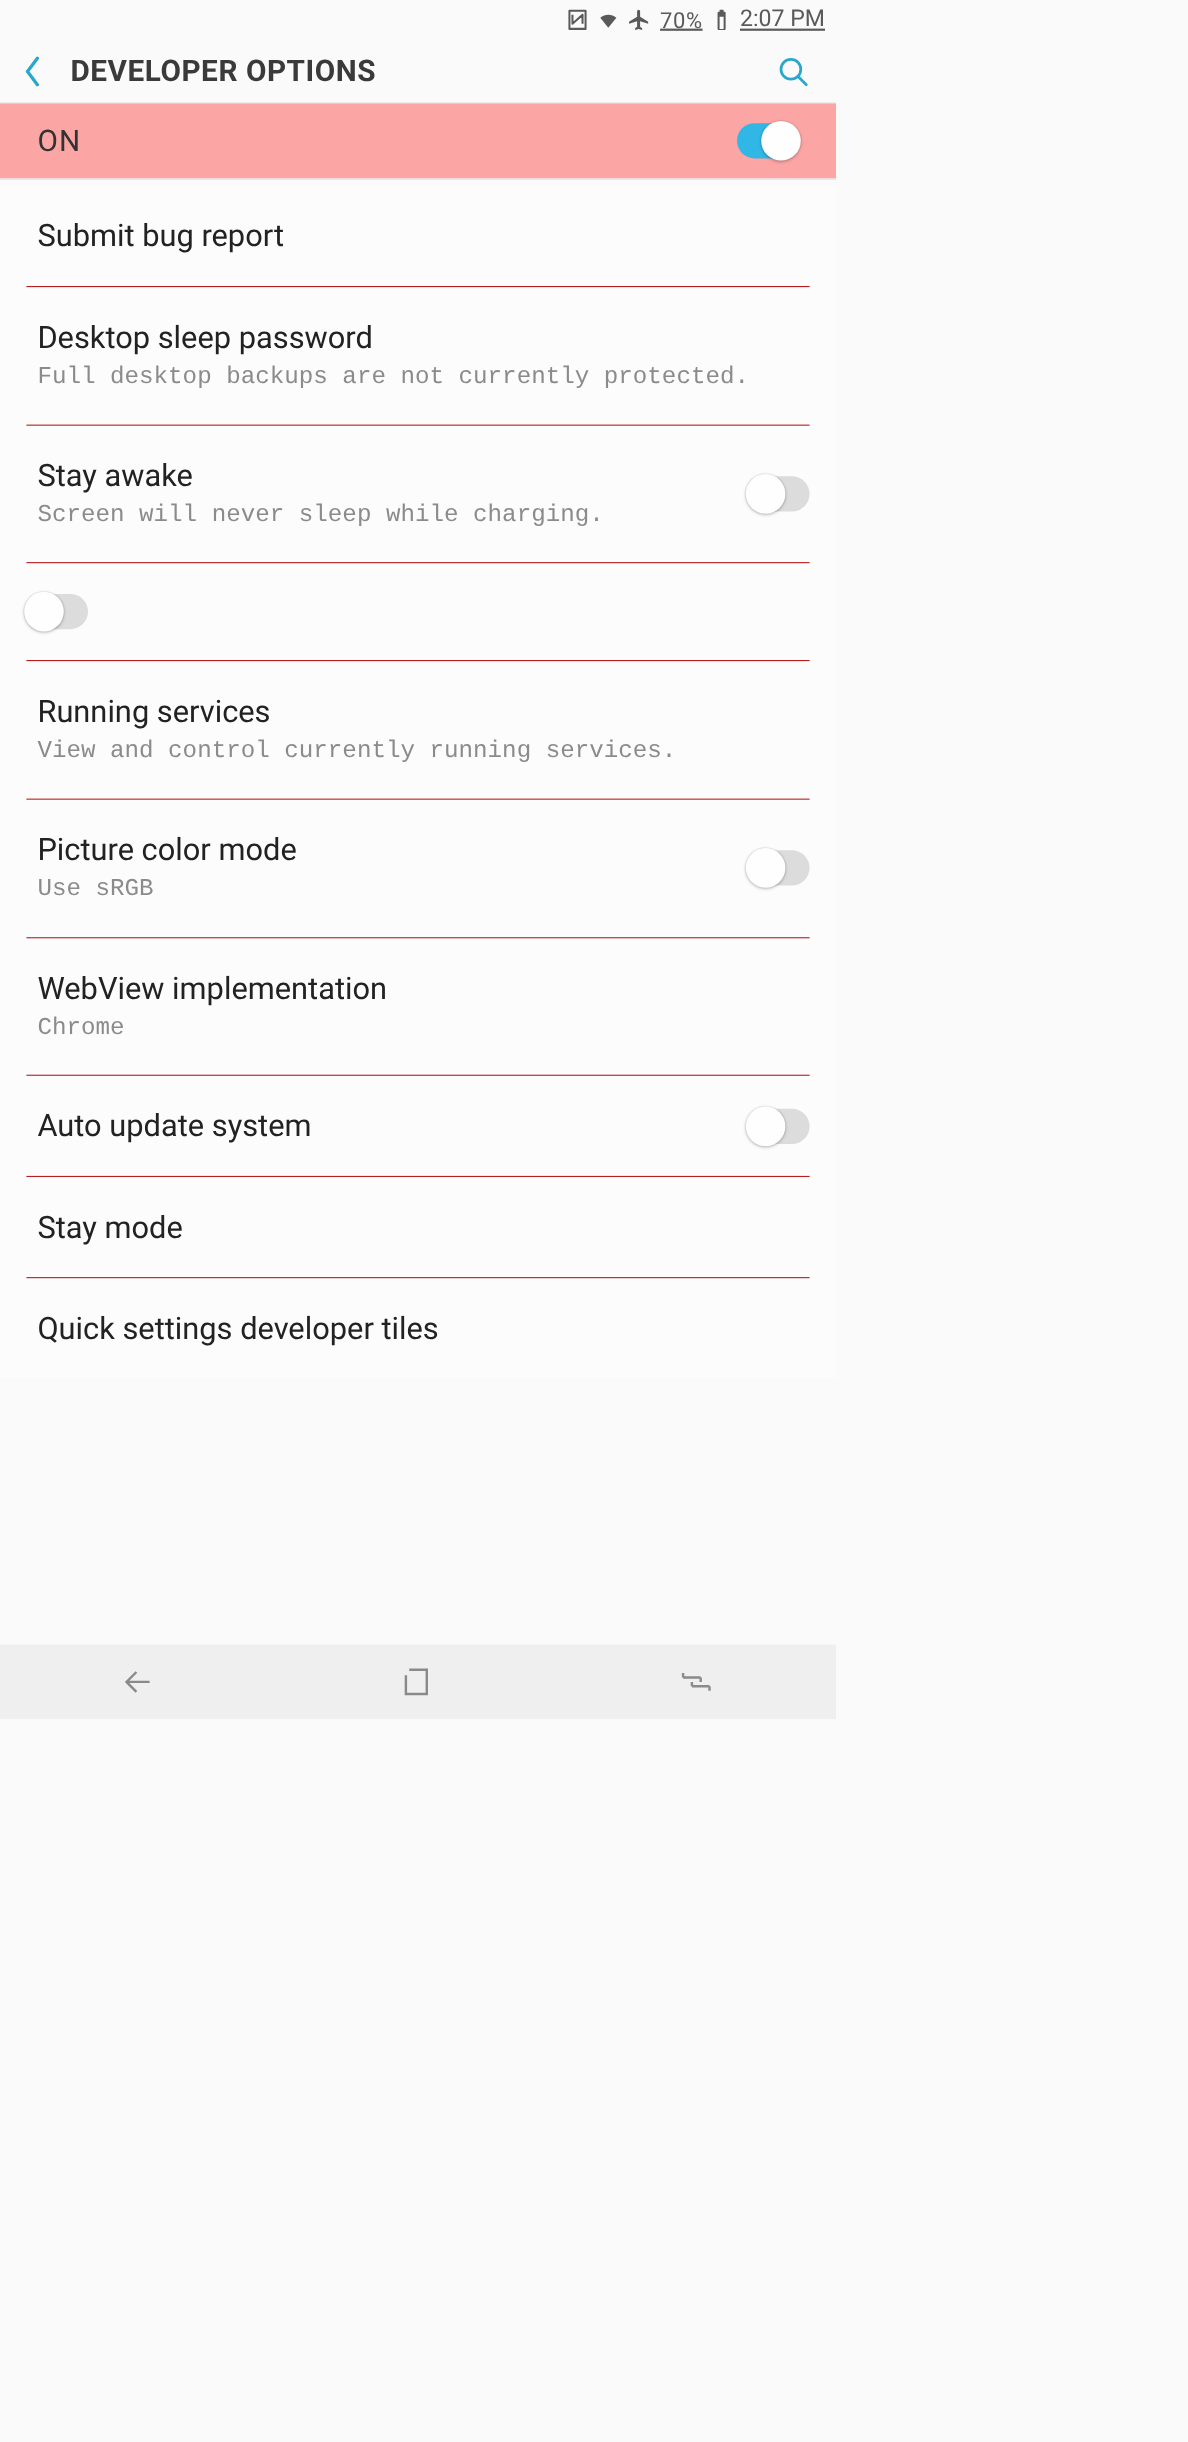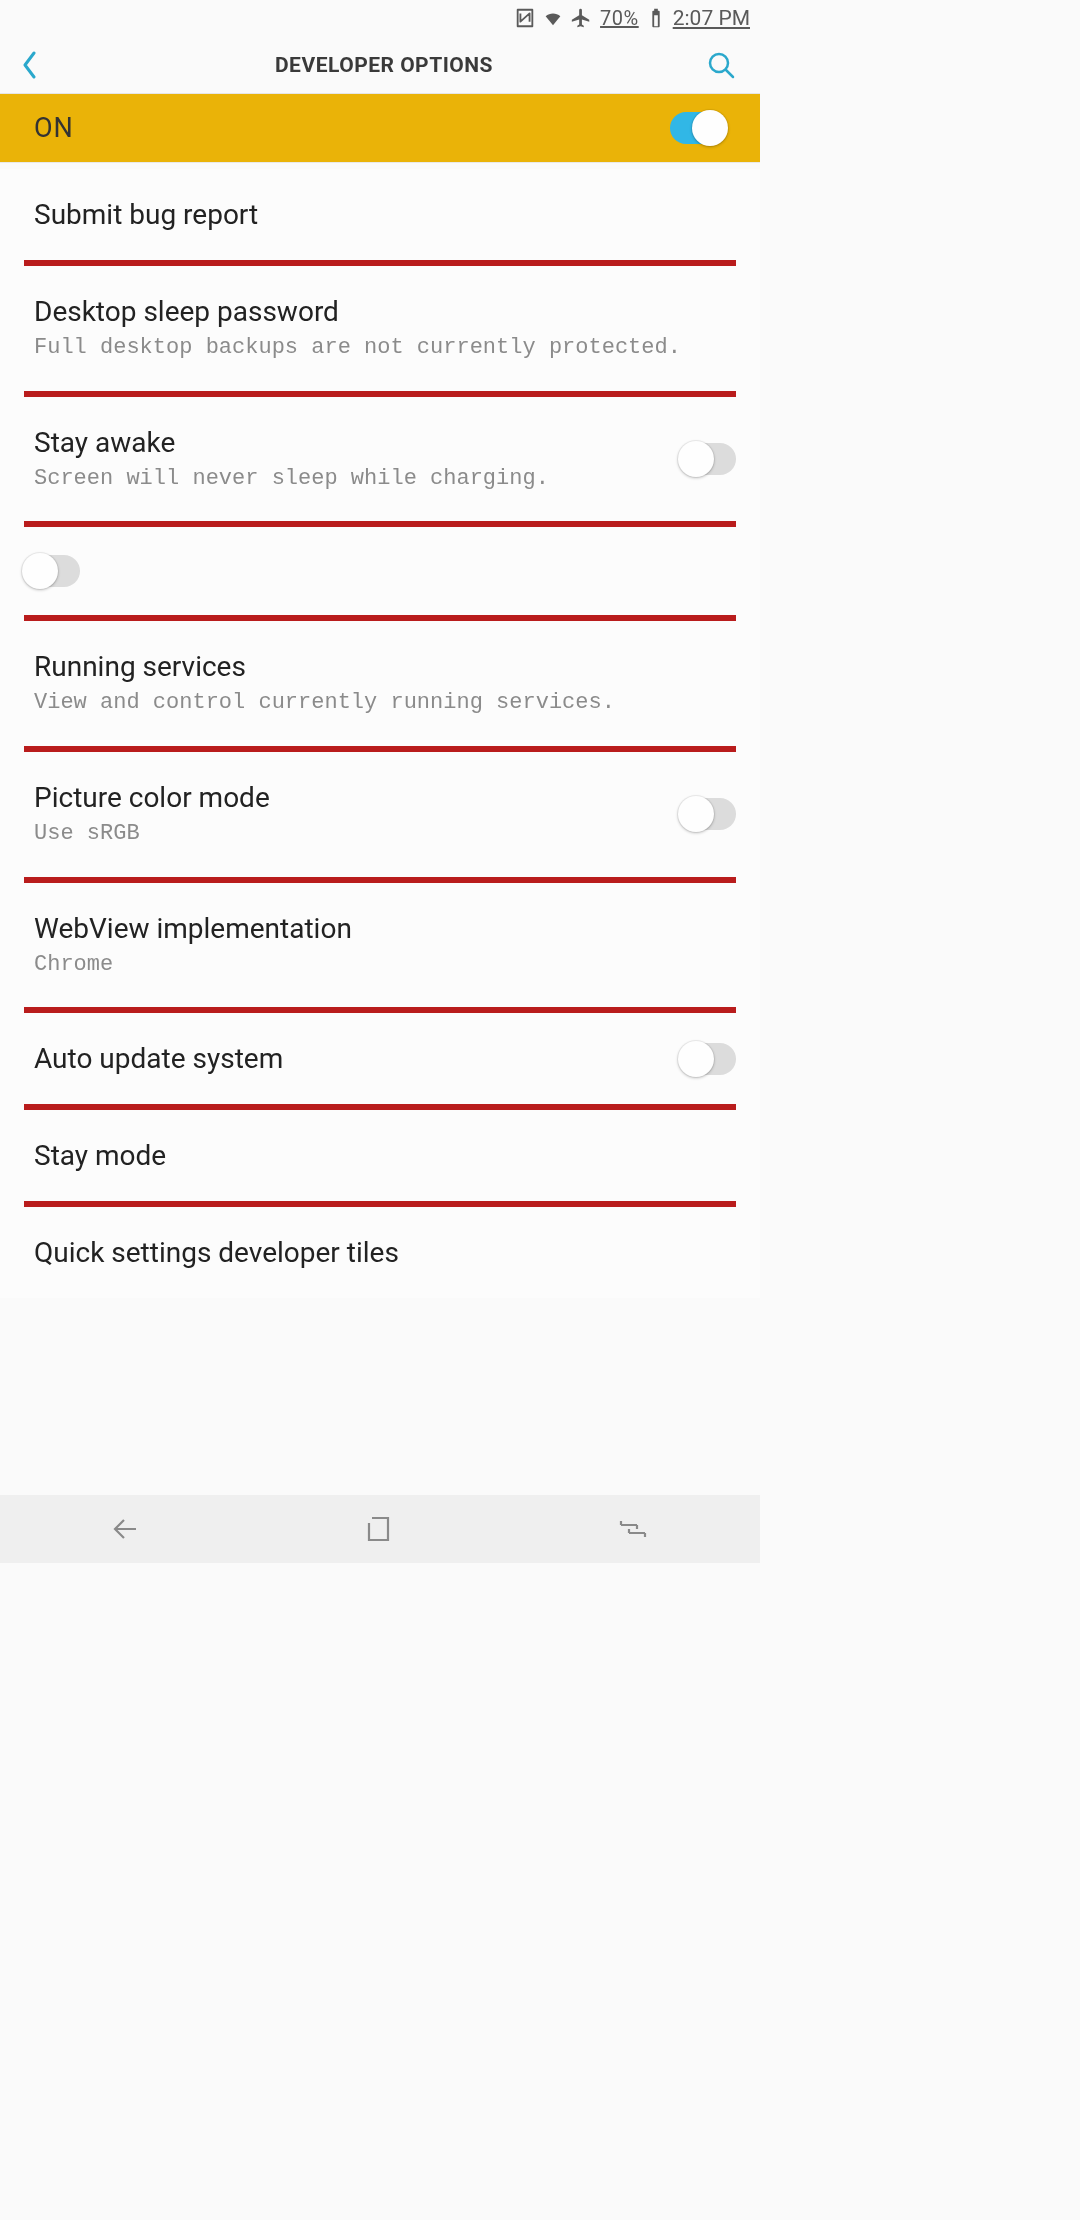--- a/index.html
+++ b/index.html
@@ -31,48 +31,47 @@
     height: 58px;
     display: flex;
     align-items: center;
     padding: 0 22px;
     background: #fafafa;
     border-bottom: 1px solid #e6e6e6;
   }
   .app-bar .back { width: 28px; height: 40px; display:flex; align-items:center; justify-content:flex-start; }
   .app-bar .title {
     flex: 1;
-    font-size: 21px;
+    font-size: 27px;
     font-weight: 700;
     letter-spacing: 0.5px;
     color: #3a3a3a;
     margin-left: 14px;
-    text-align: center;
   }
   .app-bar .search { width: 34px; height: 34px; display:flex; align-items:center; justify-content:center;}
   .master-row {
-    background: #eab308;
+    background: #fca5a5;
     border-bottom: 1px solid #e9e9e9;
     padding: 18px 34px;
     display:flex;
     align-items:center;
   }
   .master-row .label {
     font-size: 27px;
     color: #333;
     flex:1;
     letter-spacing: 1px;
   }
   .list {
     background: #fcfcfc;
   }
   .item {
     padding: 28px 0;
     margin: 0 24px;
-    border-bottom: 6px solid #b91c1c;
+    border-bottom: 1px solid #b91c1c;
     display:flex;
     align-items:center;
   }
   .item.first { margin-top: 6px; }
   .item-text { flex:1; padding-left: 10px; padding-right: 10px; min-width:0;}
   .item-title {
     font-size: 28px;
     color: #222;
     line-height: 1.25;
     white-space: nowrap;

